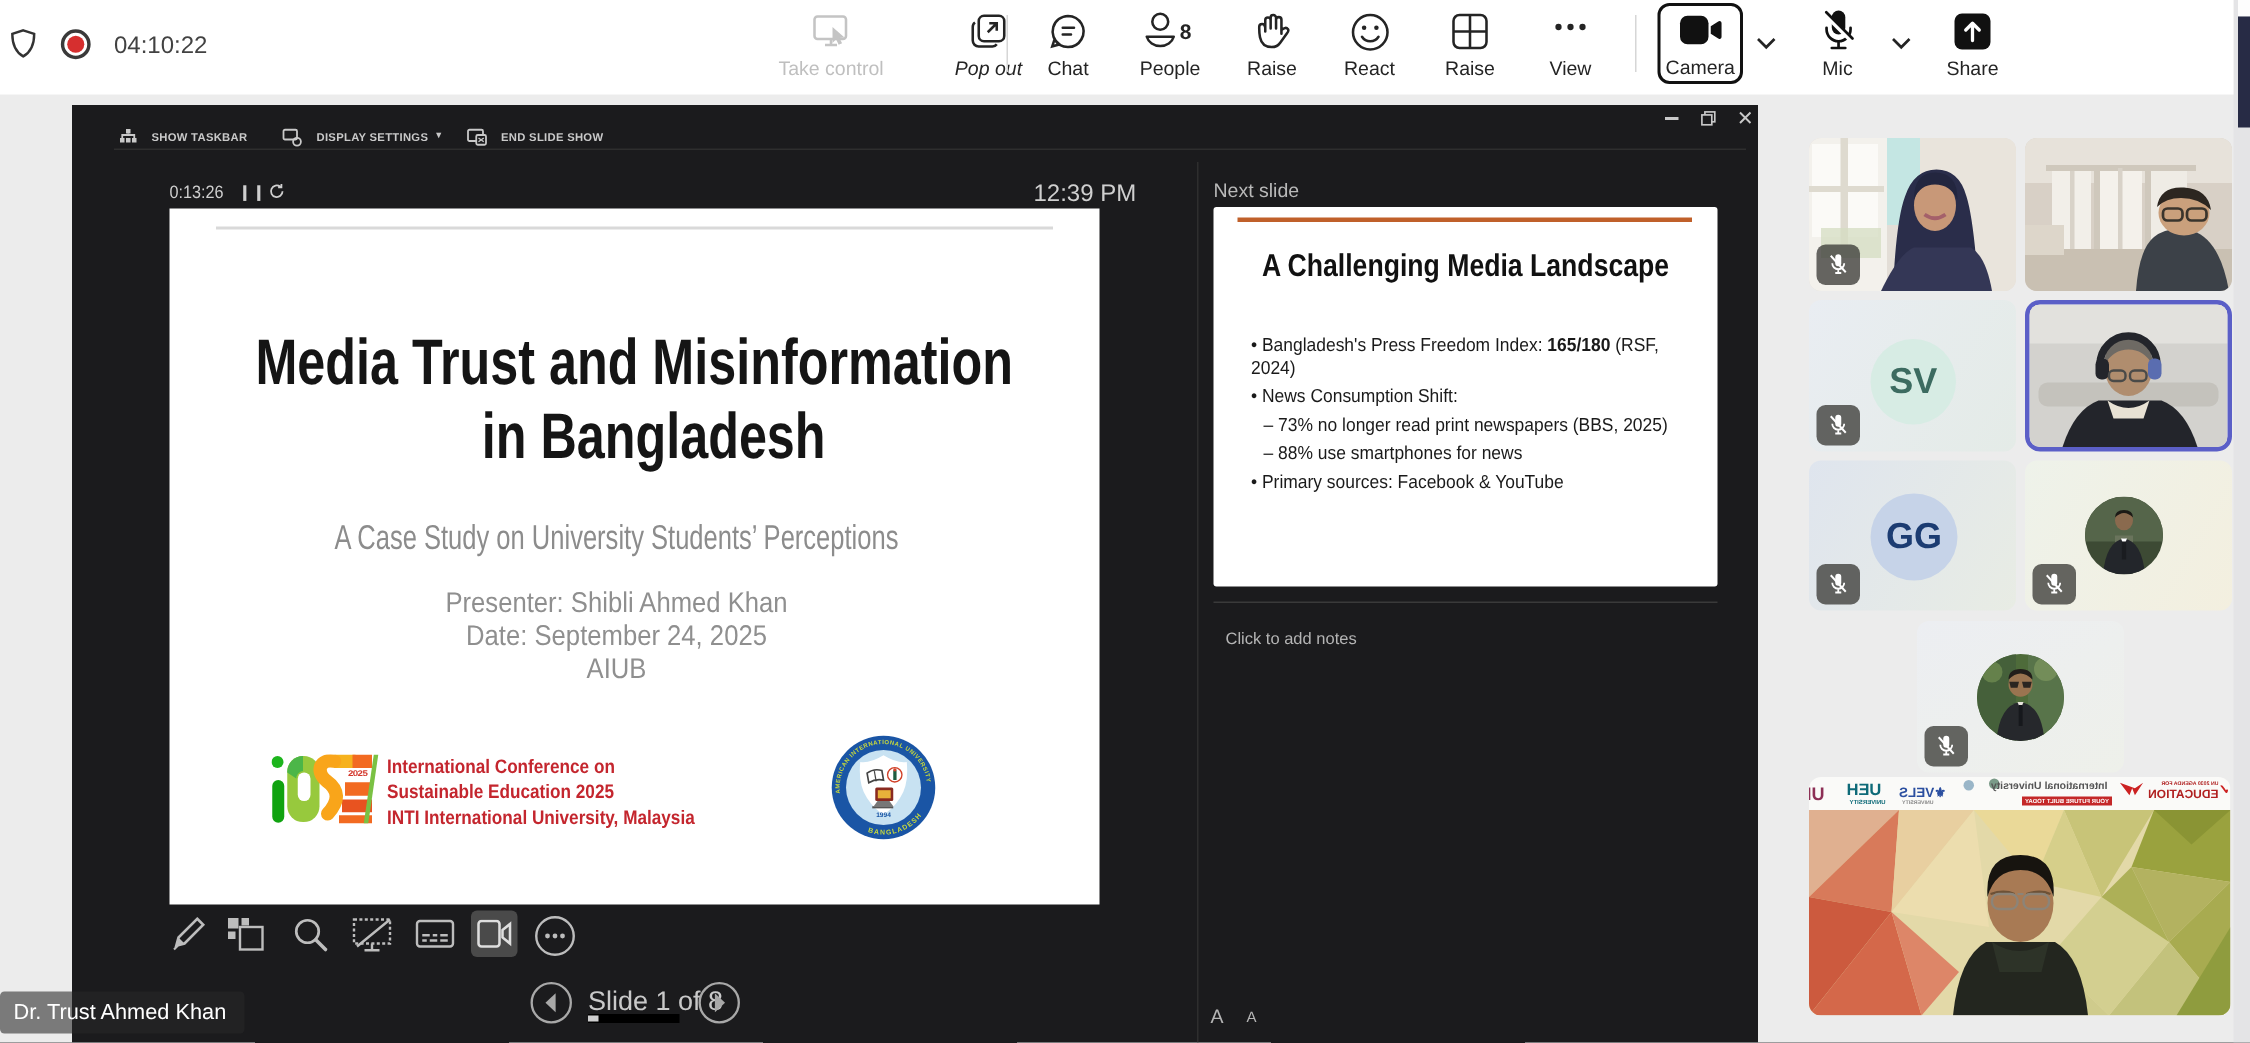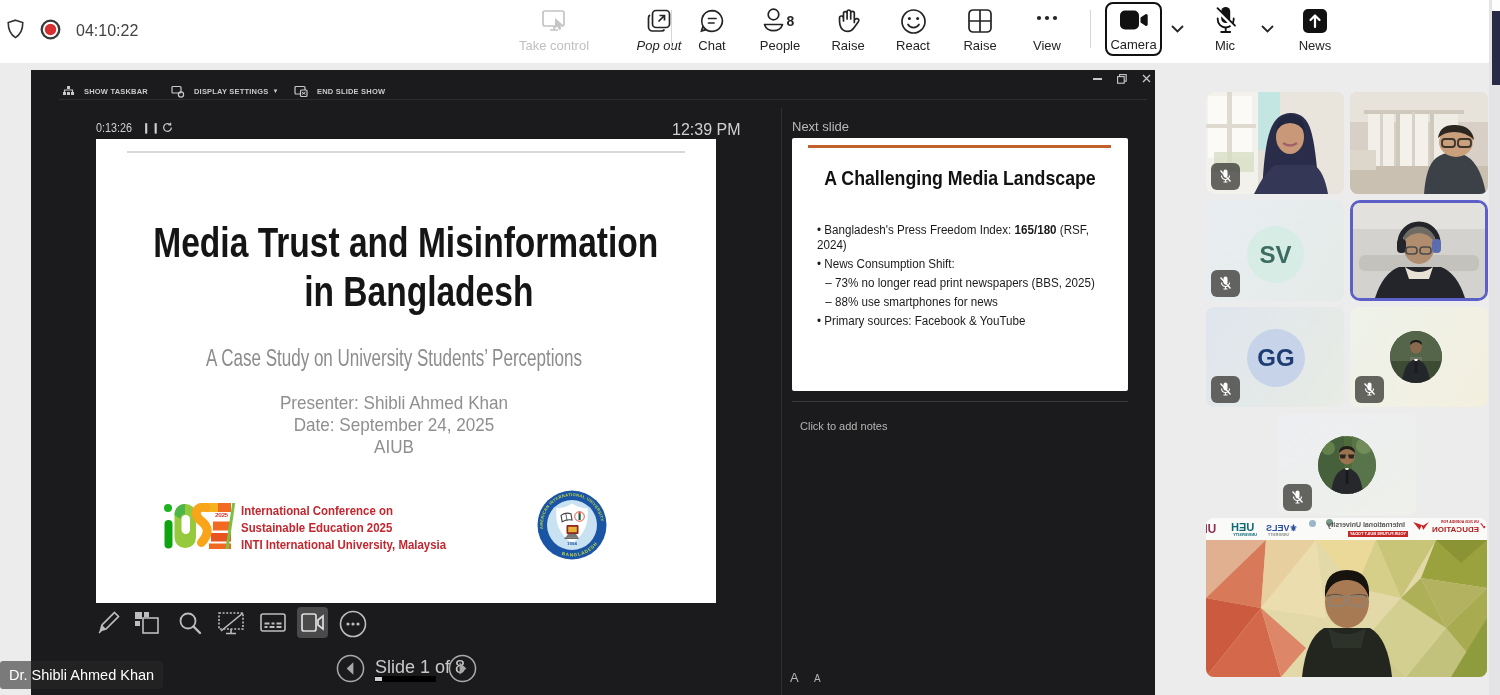--- a/index.html
+++ b/index.html
@@ -9,21 +9,21 @@
   .abs { position:absolute; }
 
   
   #topbar { left:0; top:0; width:1489px; height:63px; background:#ffffff; }
   .tbtn { position:absolute; top:6px; text-align:center; color:#242424; font-size:13px; }
   .tbtn .ic { height:30px; display:flex; align-items:center; justify-content:center; }
   .tbtn .lb { margin-top:3px; line-height:13px; }
   .vdiv { position:absolute; width:1px; background:#d6d6d6; }
 
   
-  #pwin { left:31px; top:70px; width:1124px; height:625px; background:#1b1b1d; }
+  #pwin { left:48px; top:70px; width:1124px; height:625px; background:#1b1b1d; }
   .pmenu { position:absolute; top:10px; height:22px; color:#c9c9c9; font-size:7.5px; font-weight:bold; letter-spacing:.2px; display:flex; align-items:center; }
   #slide { position:absolute; left:65px; top:69px; width:620px; height:464px; background:#ffffff; }
 
   
   #nextcard { position:absolute; left:761px; top:68px; width:336px; height:253px; background:#ffffff; border-radius:2px; }
 
   
   .tile { position:absolute; border-radius:8px; overflow:hidden; }
   .micbox { position:absolute; width:29px; height:27px; border-radius:6px; background:rgba(60,60,56,.78); display:flex; align-items:center; justify-content:center; }
   .avcirc { position:absolute; border-radius:50%; display:flex; align-items:center; justify-content:center; font-weight:bold; }
@@ -167,21 +167,21 @@
         <path d="M2 2 l5.5 5.5 L13 2" fill="none" stroke="#242424" stroke-width="1.8"></path>
       </svg>
 
     <div class="tbtn" style="left:1288px; width:54px;">
       <div class="ic">
           <svg width="26" height="26" viewBox="0 0 26 26">
             <rect x="1" y="1" width="24" height="24" rx="5" fill="#111"></rect>
             <path d="M13 19 V8 M8.5 12 L13 7.5 L17.5 12" fill="none" stroke="#fff" stroke-width="2.2" stroke-linecap="round" stroke-linejoin="round"></path>
           </svg>
         </div>
-      <div class="lb">News</div>
+      <div class="lb">Share</div>
     </div>
 
   </div>
 
   <div id="pwin" class="abs">
     
     <div class="pmenu" style="left:31px;">
       <svg width="13" height="12" viewBox="0 0 13 12" style="margin-right:9px;">
           <path d="M6.5 1 v3 M2.5 7 v-2 h8 v2" stroke="#c9c9c9" stroke-width="1.2" fill="none"></path>
           <rect x="5" y="1" width="3" height="3" fill="#c9c9c9"></rect>
@@ -340,21 +340,21 @@
       </div>
     </div>
     <div class="abs" style="left:761px; top:331px; width:336px; height:1px; background:#3a3a3a;"></div>
     <div class="abs" style="left:769px; top:350px; color:#b5b5b5; font-size:11px;">Click to add notes</div>
 
     
     <div class="abs" style="left:759px; top:600px; color:#b5b5b5; font-size:13px;">A</div>
     <div class="abs" style="left:783px; top:603px; color:#b5b5b5; font-size:10px;">A</div>
   </div>
 
-  <div class="abs" style="left:0; top:661px; width:163px; height:28px; background:rgba(40,40,40,.58); border-radius:3px; color:#fff; font-size:14.5px; line-height:28px; padding-left:9px; white-space:nowrap;">Dr. Shibli Ahmed Khan</div>
+  <div class="abs" style="left:0; top:661px; width:163px; height:28px; background:rgba(40,40,40,.58); border-radius:3px; color:#fff; font-size:14.5px; line-height:28px; padding-left:9px; white-space:nowrap;">Dr. Trust Ahmed Khan</div>
 
   <div id="tiles" class="abs" style="left:0; top:0;">
 
     <div class="tile" style="left:1206px; top:92px; width:138px; height:102px;">
       <svg width="138" height="102" viewBox="0 0 138 102">
         <rect width="138" height="102" fill="#e3ded7"></rect>
         <rect x="0" y="0" width="52" height="102" fill="#f3f1ec"></rect>
         <rect x="2" y="4" width="44" height="62" fill="#fbfaf7"></rect>
         <rect x="21" y="0" width="5" height="72" fill="#dedacf"></rect>
         <rect x="0" y="32" width="50" height="4" fill="#dedacf"></rect>

